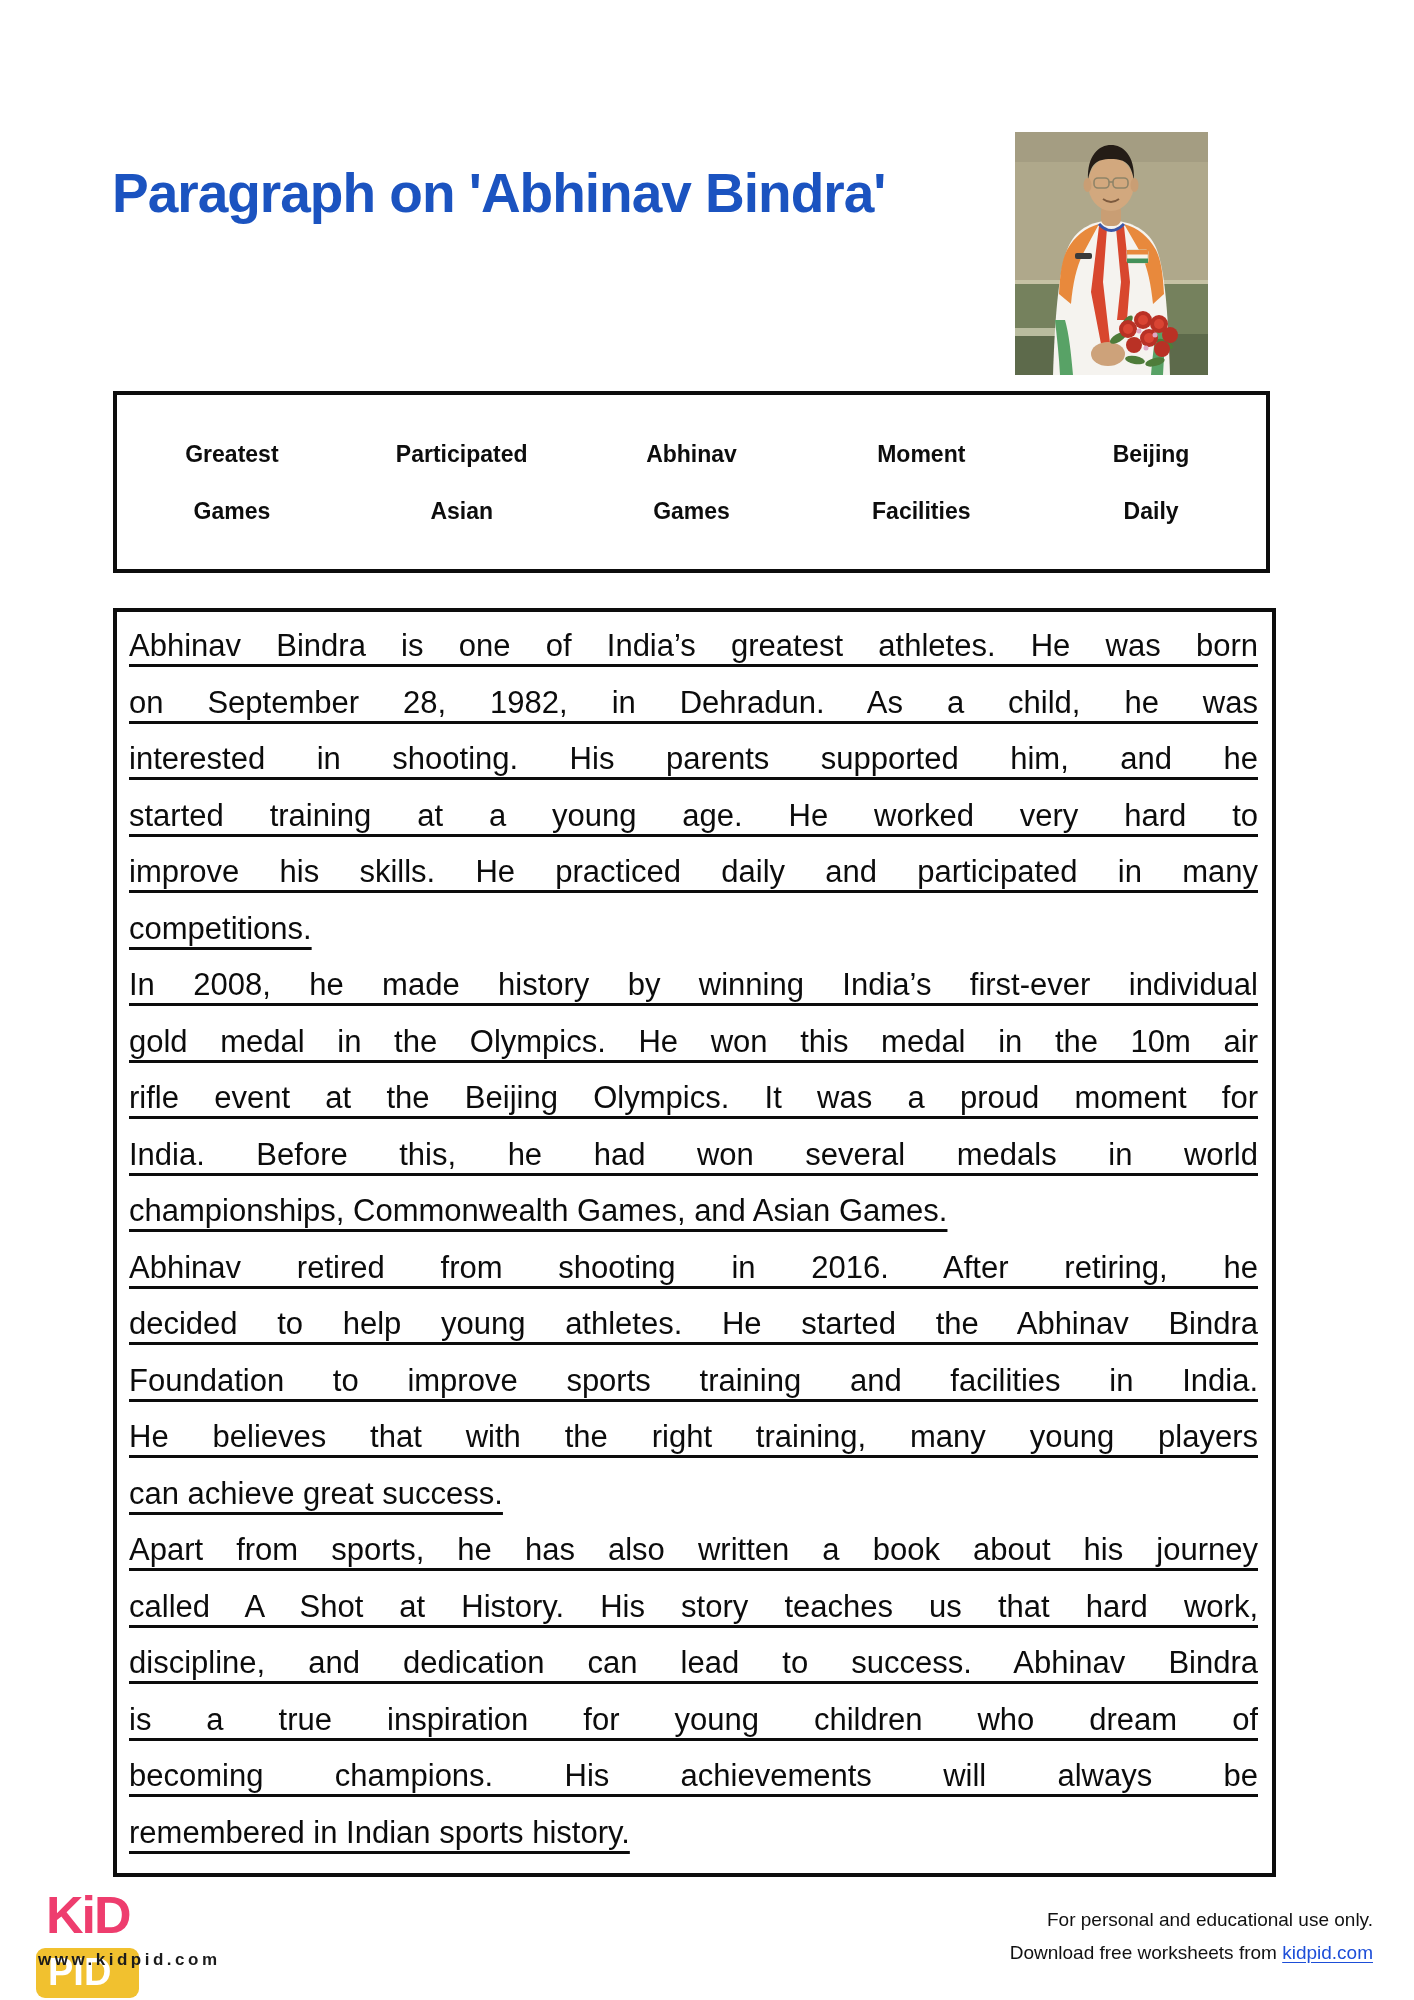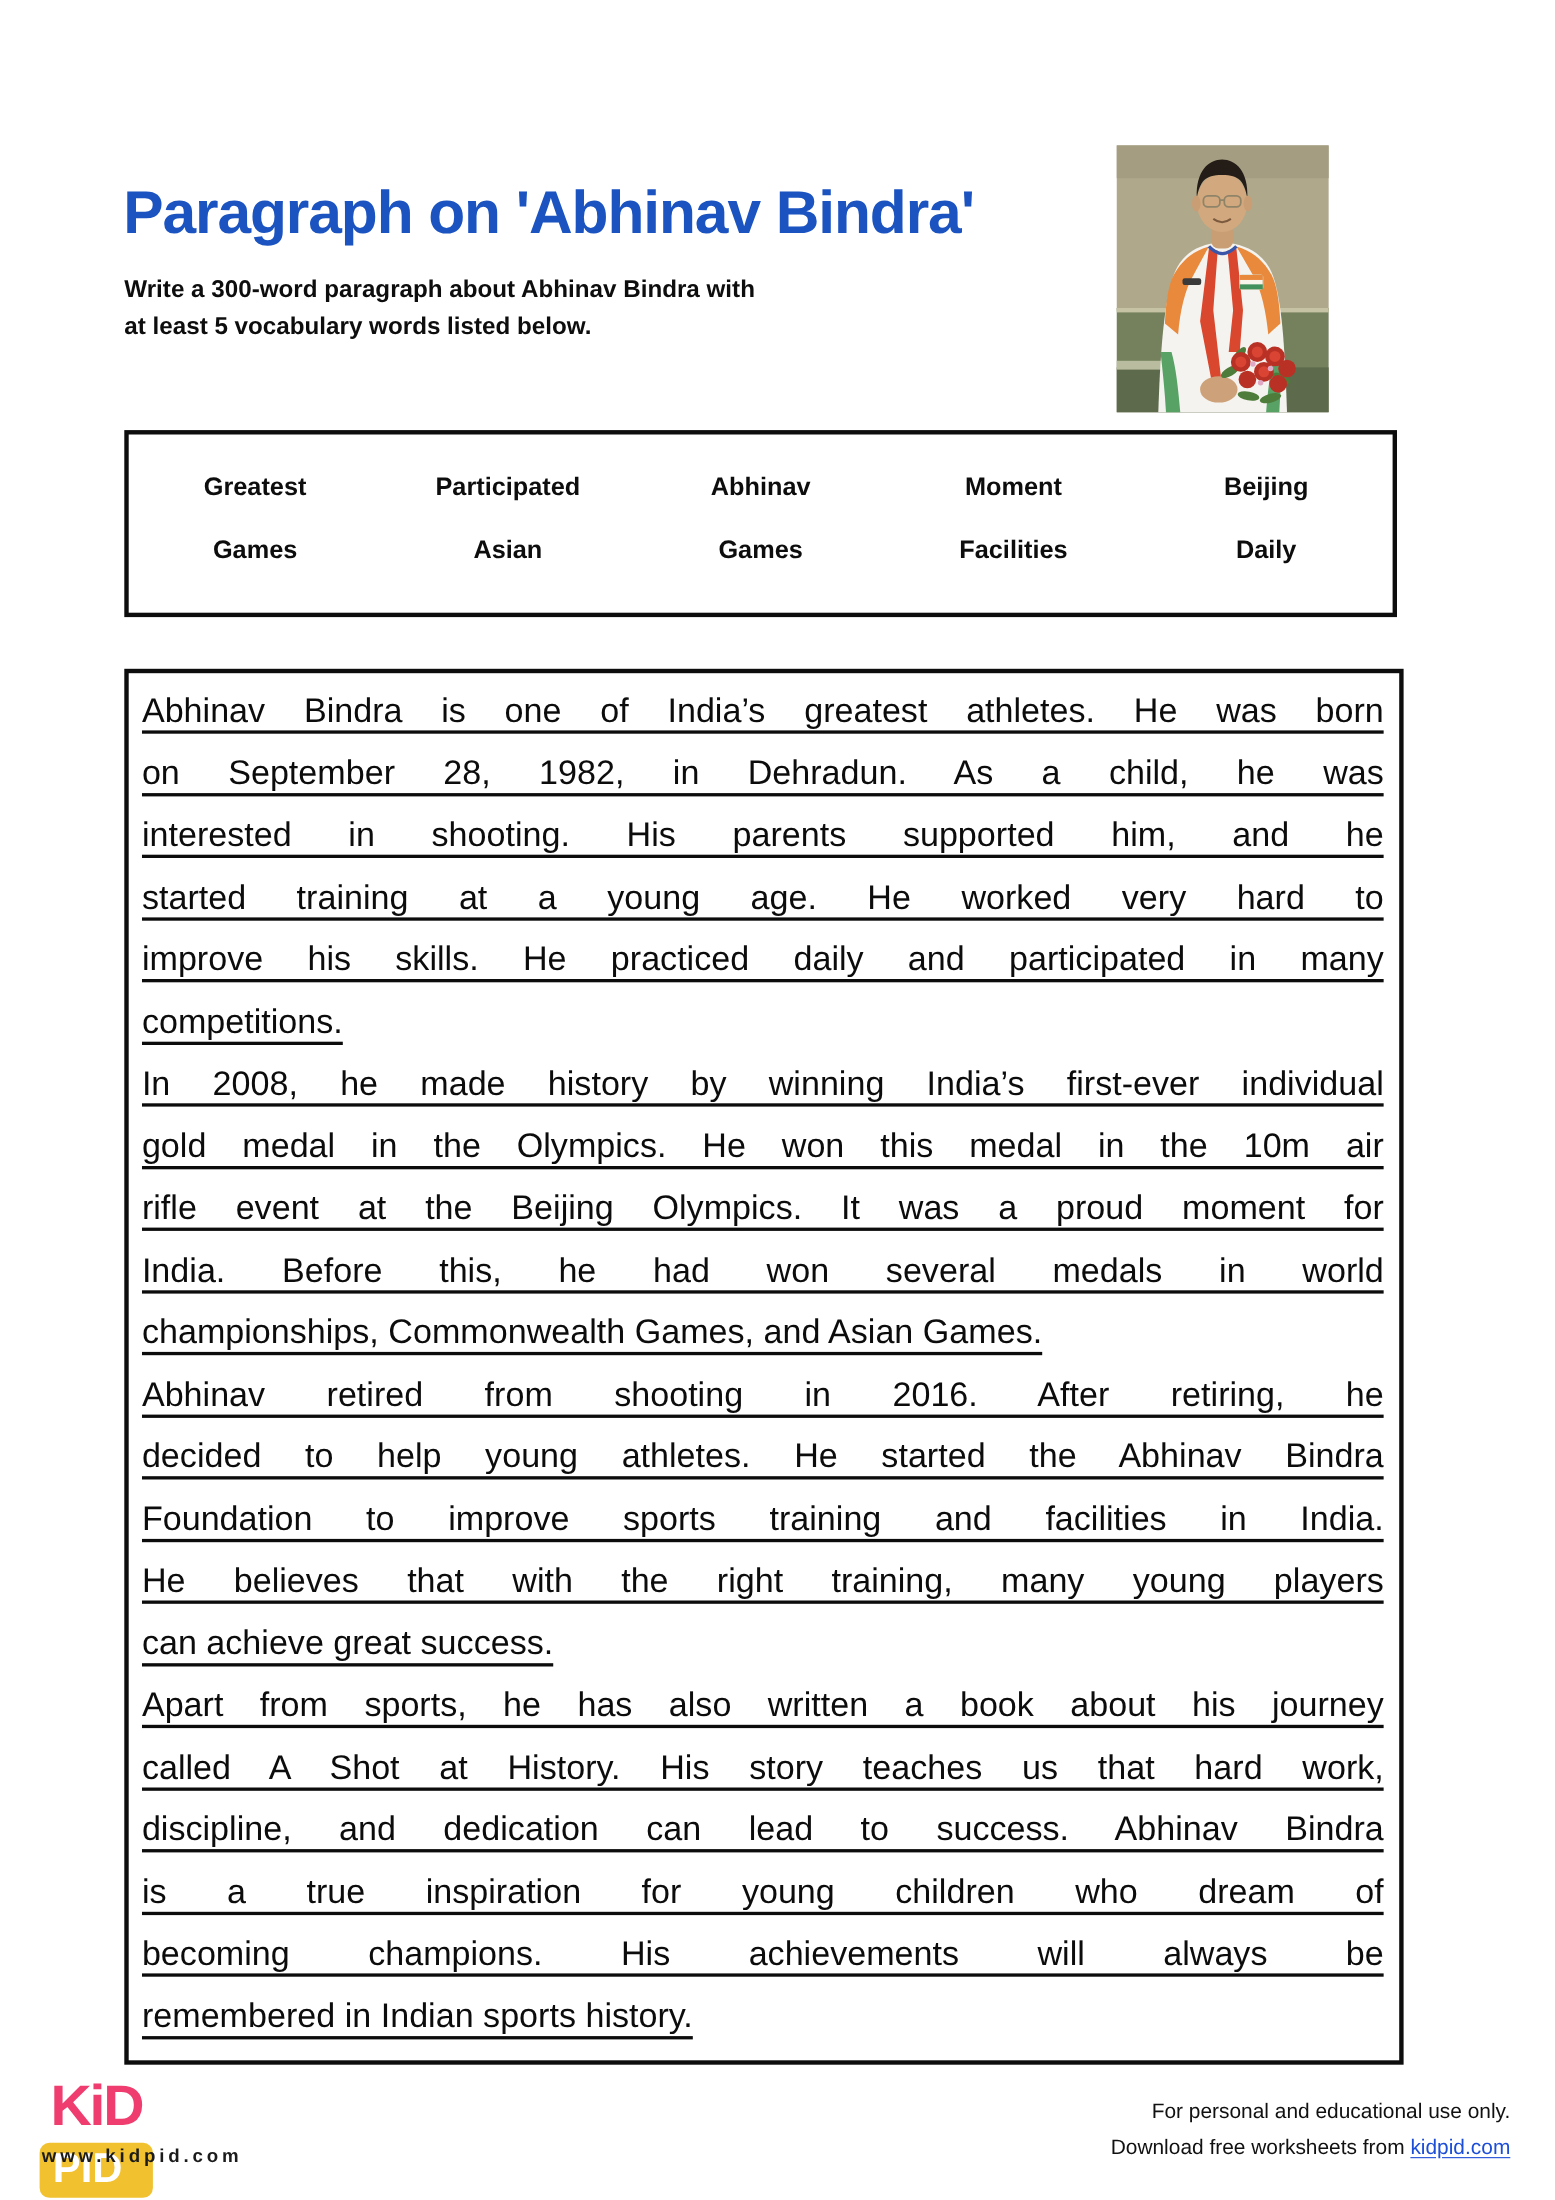--- a/index.html
+++ b/index.html
@@ -47,21 +47,21 @@
   .vocab-box {
     position: absolute;
     left: 113px;
     top: 391px;
     width: 1149px;
     height: 144px;
     border: 4px solid #0d0d0d;
     display: flex;
     flex-direction: column;
     justify-content: space-evenly;
-    padding: 4px 0 14px 0;
+    padding: 16px 0 14px 0;
   }
   .vrow { display: flex; }
   .vcell {
     flex: 1;
     text-align: center;
     font-size: 23px;
     font-weight: 700;
     color: #0d0d0d;
   }
 
@@ -147,24 +147,20 @@
     cursor: pointer;
   }
 </style>
 </head>
 <body>
 
 <div class="page">
 
   <div class="title">Paragraph on 'Abhinav Bindra'</div>
 
-  <div class="subtitle">
-    <div>Write a 300-word paragraph about Abhinav Bindra with</div>
-    <div>at least 5 vocabulary words listed below.</div>
-  </div>
 
   <svg class="photo" viewBox="0 0 193 243" xmlns="http://www.w3.org/2000/svg">
     <rect width="193" height="150" fill="#afa88b"></rect>
     <rect width="193" height="30" fill="#a49d82"></rect>
     <rect y="148" width="193" height="95" fill="#75815d"></rect>
     <rect y="148" width="193" height="4" fill="#c6c2a4"></rect>
     <rect y="202" width="193" height="41" fill="#5d6a4b"></rect>
     <rect y="196" width="58" height="8" fill="#b9bc9e"></rect>
 
     <path d="M96 88 C 70 90 58 102 52 118 C 44 140 40 180 38 243 L 155 243 C 153 180 150 140 142 118 C 136 102 122 90 96 88 Z" fill="#f5f3ef"></path>

